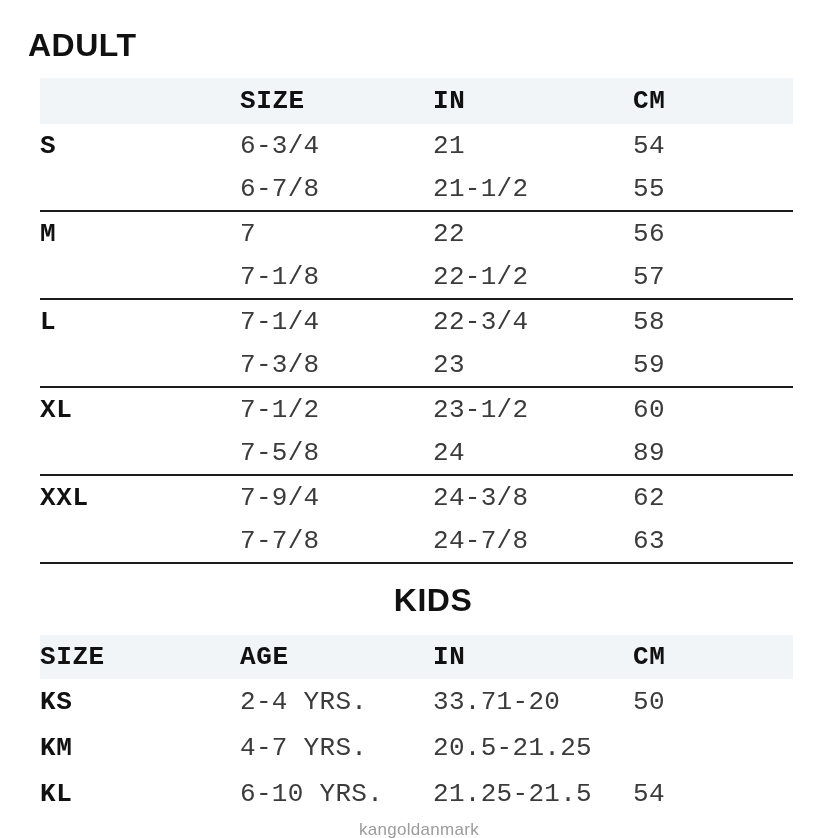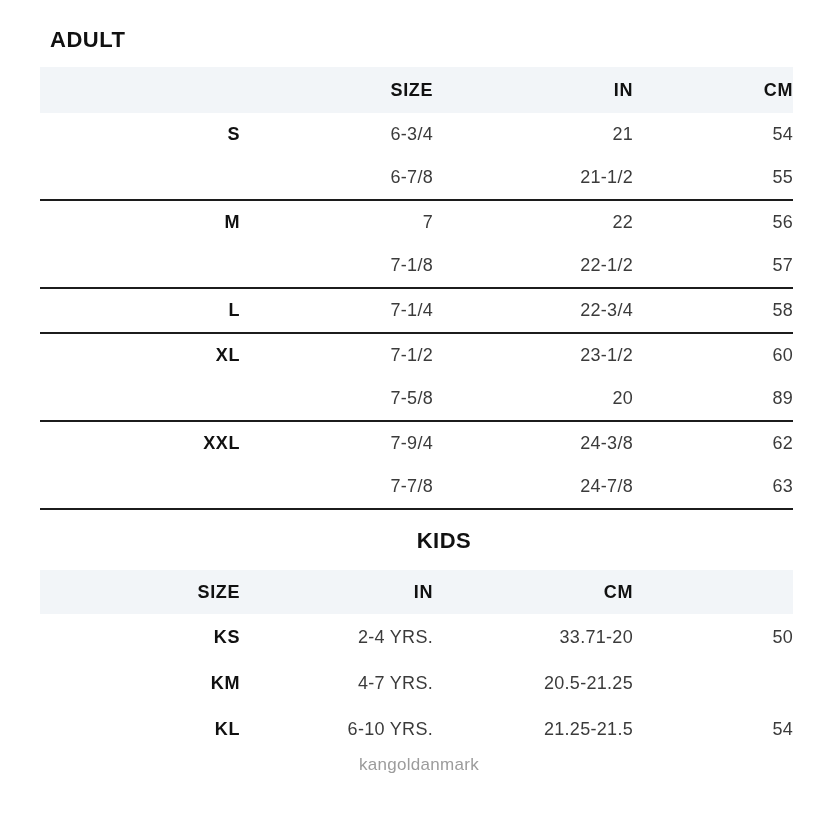--- a/index.html
+++ b/index.html
@@ -5,22 +5,22 @@
   * { box-sizing: border-box; margin: 0; padding: 0; }
   html, body {
     width: 838px; height: 838px;
     background: #ffffff;
     font-family: "Liberation Sans", sans-serif;
     overflow: hidden;
   }
   .page { width: 838px; height: 838px; padding-top: 28px; }
 
   .section-title {
-    margin-left: 50px;
-    font-size: 22px;
+    margin-left: 28px;
+    font-size: 32px;
     font-weight: 800;
     letter-spacing: 0.5px;
     color: #111111;
     line-height: 1.1;
   }
   .section-title.adult { margin-bottom: 15px; }
   .section-title.kids  { margin-top: 19px; margin-bottom: 17px; text-align: center; }
 
   .table {
     margin-left: 40px;
@@ -33,25 +33,26 @@
   }
   .thead {
     background: #f2f5f8;
     height: 46px;
   }
   .table.kids .thead { height: 44px; }
   .trow.data { height: 43px; }
   .table.kids .trow.data { height: 46px; }
 
   .cell {
-    text-align: right;
-    font-size: 18px;
+    text-align: left;
+    font-size: 26px;
     color: #3b3b3b;
     font-weight: 300;
     letter-spacing: 0.3px;
+    font-family: Liberation Mono, monospace;
   }
   .thead .cell {
     font-weight: 800;
     color: #111111;
     letter-spacing: 0.6px;
   }
   .cell.label {
     font-weight: 700;
     color: #111111;
     letter-spacing: 0.6px;
@@ -114,32 +115,38 @@
       <div class="cell">57</div>
     </div>
     <div class="divider"></div>
 
     <div class="trow data">
       <div class="cell label">L</div>
       <div class="cell">7-1/4</div>
       <div class="cell">22-3/4</div>
       <div class="cell">58</div>
     </div>
+    <div class="trow data">
+      <div class="cell label"></div>
+      <div class="cell">7-3/8</div>
+      <div class="cell">23</div>
+      <div class="cell">59</div>
+    </div>
     <div class="divider"></div>
 
     <div class="trow data">
       <div class="cell label">XL</div>
       <div class="cell">7-1/2</div>
       <div class="cell">23-1/2</div>
       <div class="cell">60</div>
     </div>
     <div class="trow data">
       <div class="cell label"></div>
       <div class="cell">7-5/8</div>
-      <div class="cell">20</div>
+      <div class="cell">24</div>
       <div class="cell">89</div>
     </div>
     <div class="divider"></div>
 
     <div class="trow data">
       <div class="cell label">XXL</div>
       <div class="cell">7-9/4</div>
       <div class="cell">24-3/8</div>
       <div class="cell">62</div>
     </div>
@@ -150,20 +157,21 @@
       <div class="cell">63</div>
     </div>
     <div class="divider"></div>
   </div>
 
   <h1 class="section-title kids">KIDS</h1>
 
   <div class="table kids">
     <div class="trow thead">
       <div class="cell">SIZE</div>
+      <div class="cell">AGE</div>
       <div class="cell">IN</div>
       <div class="cell">CM</div>
     </div>
 
     <div class="trow data">
       <div class="cell label">KS</div>
       <div class="cell">2-4 YRS.</div>
       <div class="cell">33.71-20</div>
       <div class="cell">50</div>
     </div>

